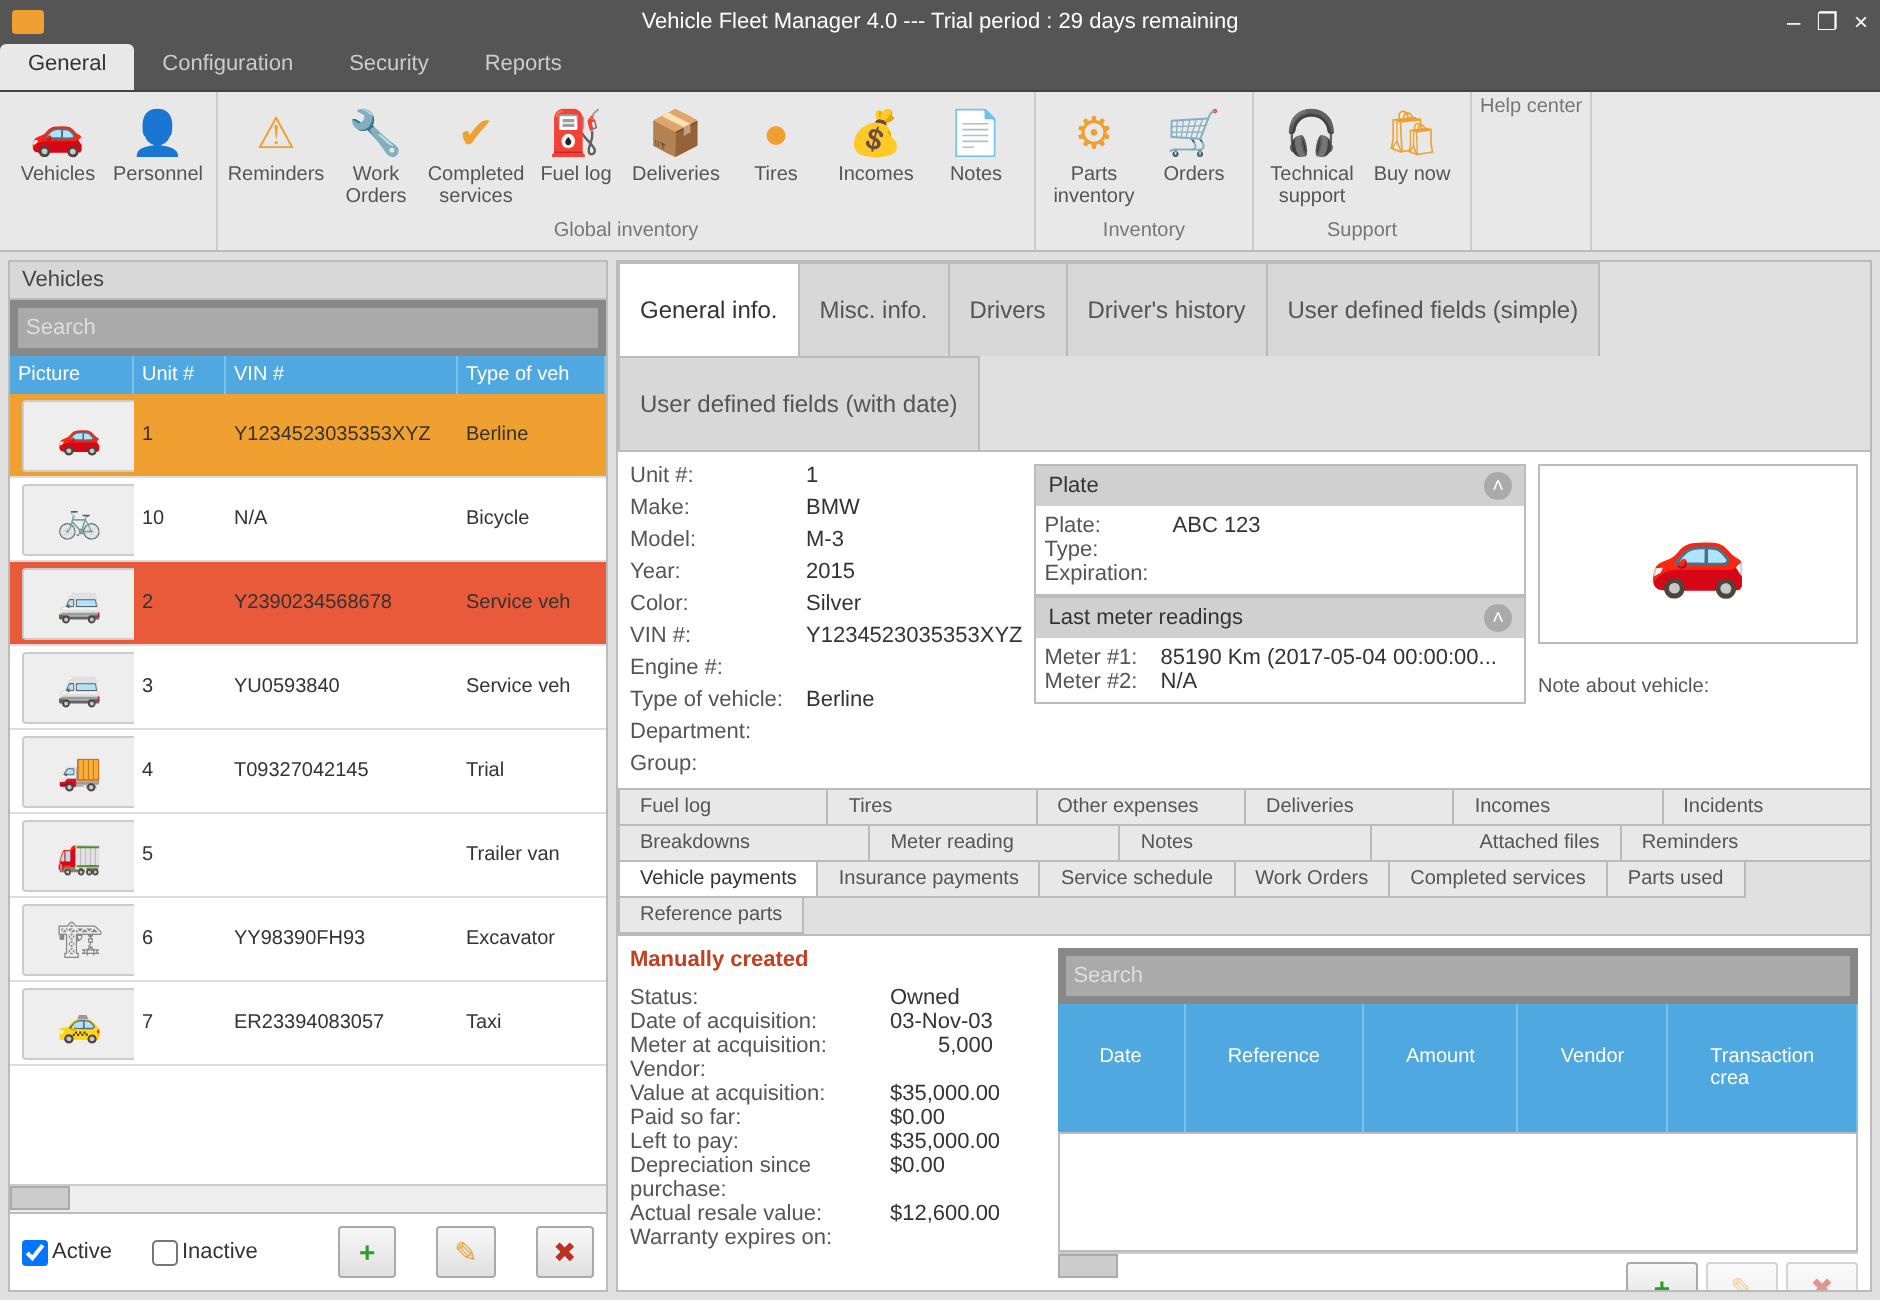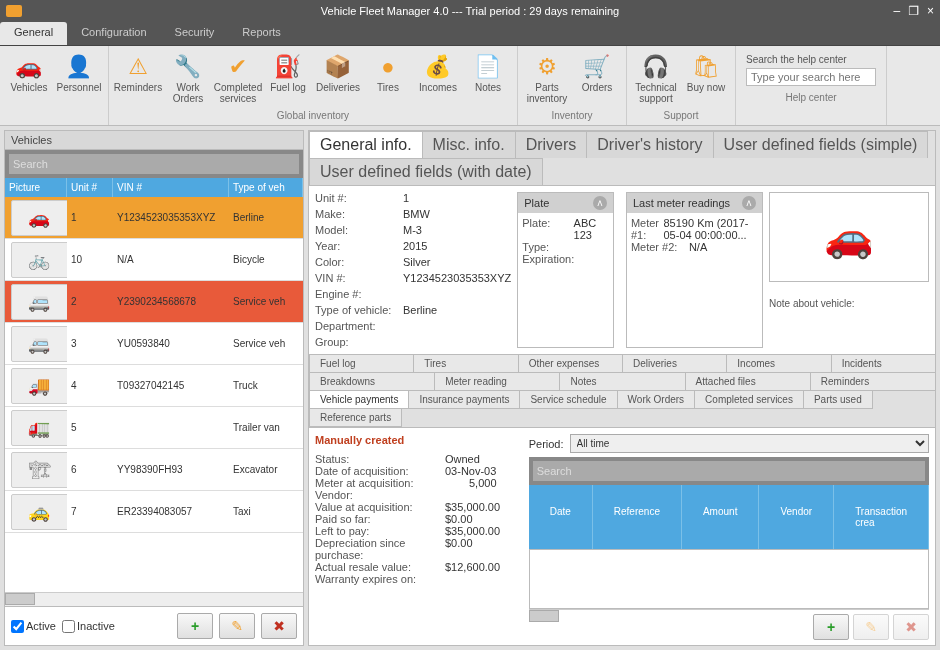--- a/index.html
+++ b/index.html
@@ -30,35 +30,35 @@
 .lsearch input::placeholder{color:#ddd}
 .thead{display:flex;background:#4fa8e0}
 .thead div{padding:4px;font-size:10px;color:#fff;border-right:1px solid #7bc0e8}
 .tpic{width:62px}.tunit{width:46px}.tvin{width:116px}.ttype{flex:1}
 .tbody{flex:1;overflow:auto}
 .trow{display:flex;border-bottom:1px solid #ddd;height:42px;align-items:center}
 .trow.sel{background:#e85a3a;color:#fff}
 .trow.hl{background:#f0a030;color:#fff}
 .trow div{padding:2px 4px;font-size:10px;overflow:hidden;white-space:nowrap}
 .trow .thumb{width:58px;height:36px;background:#eee;margin:2px;border:1px solid #ccc;border-radius:2px;display:flex;align-items:center;justify-content:center;font-size:18px;color:#888}
-.lfoot{padding:6px;border-top:1px solid #bbb;display:flex;align-items:center;gap:6px}
+.lfoot{padding:6px;border-top:1px solid #bbb;display:flex;align-items:center;gap:20px}
 .chk{display:inline-flex;align-items:center;gap:2px;font-size:10px}
 .chk input{margin:0}
 .lfoot .spacer{flex:1}
 .iconbtn{width:36px;height:26px;border:1px solid #aaa;background:linear-gradient(#f8f8f8,#e0e0e0);display:flex;align-items:center;justify-content:center;font-size:14px;cursor:pointer;border-radius:2px}
 .right{flex:1;display:flex;flex-direction:column;background:#fff;border:1px solid #bbb;overflow:hidden}
 .tabs{display:flex;border-bottom:1px solid #bbb;background:#e0e0e0;flex-wrap:wrap}
-.tab{padding:4px 10px;font-size:16px;background:#d8d8d8;border:1px solid #bbb;border-bottom:none;margin-right:-1px;cursor:pointer;color:#555}
+.tab{padding:16px 10px;font-size:12px;background:#d8d8d8;border:1px solid #bbb;border-bottom:none;margin-right:-1px;cursor:pointer;color:#555}
 .tab.active{background:#fff;color:#333}
 .geninfo{display:flex;padding:6px;gap:6px}
 .kvcol{display:flex;flex-direction:column;gap:4px;min-width:180px}
 .kv{display:flex;font-size:10px}
 .kv .k{width:88px;color:#555}
 .kv .v{color:#333}
-.cards{display:flex;gap:12px;flex:1}
+.cards{display:flex;flex-direction:column;gap:0;flex:1}
 .card{border:1px solid #bbb;padding:4px}
 .cardhdr{background:#d0d0d0;padding:3px 6px;font-size:10px;display:flex;justify-content:space-between;align-items:center;margin:-4px -4px 4px -4px}
 .cardhdr .collapse{width:14px;height:14px;border-radius:50%;background:#aaa;color:#fff;display:flex;align-items:center;justify-content:center;font-size:10px;cursor:pointer}
 .vehimg{width:160px;height:90px;border:1px solid #bbb;background:#fff;display:flex;align-items:center;justify-content:center;font-size:40px;color:#bbb}
 .notelbl{font-size:10px;color:#555;margin-top:16px}
 .subtabs{display:flex;flex-wrap:wrap;border-top:1px solid #bbb;border-bottom:1px solid #bbb;background:#e0e0e0}
 .subtab{padding:3px 10px;font-size:10px;border:1px solid #bbb;background:#e8e8e8;cursor:pointer;color:#555;margin:-1px -1px 0 0}
 .subtab.active{background:#fff;color:#333}
 .detail{display:flex;padding:6px;gap:10px;flex:1;overflow:hidden}
 .detleft{width:210px;display:flex;flex-direction:column;gap:3px}
@@ -167,21 +167,20 @@
           <div class="lbl">Technical support</div>
         </div>
         <div class="ribitem">
           <div class="icon">🛍</div>
           <div class="lbl">Buy now</div>
         </div>
       </div>
       <div class="ribgrlbl">Support</div>
     </div>
     <div class="ribgroup">
-      <div class="searchbox"><div class="lbl">Search the help center</div><input placeholder="Type your search here" style=""></div>
       <div class="ribgrlbl">Help center</div>
     </div>
   </div>
 
 <div class="main">
   <div class="left">
     <div class="panelhdr">Vehicles</div>
     <div class="lsearch"><input placeholder="Search" style=""></div>
     <div class="thead">
       <div class="tpic">Picture</div>
@@ -221,21 +220,21 @@
           <div class="tunit">3</div>
           <div class="tvin">YU0593840</div>
           <div class="ttype">Service veh</div>
         </div>
         <div class="trow ">
           <div class="tpic">
             <div class="thumb">🚚</div>
           </div>
           <div class="tunit">4</div>
           <div class="tvin">T09327042145</div>
-          <div class="ttype">Truck</div>
+          <div class="ttype">Trial</div>
         </div>
         <div class="trow ">
           <div class="tpic">
             <div class="thumb">🚛</div>
           </div>
           <div class="tunit">5</div>
           <div class="tvin"></div>
           <div class="ttype">Trailer van</div>
         </div>
         <div class="trow ">
@@ -373,21 +372,21 @@
         <div class="subtab" style="flex: 1 1 0%;">Fuel log</div>
         <div class="subtab" style="flex: 1 1 0%;">Tires</div>
         <div class="subtab" style="flex: 1 1 0%;">Other expenses</div>
         <div class="subtab" style="flex: 1 1 0%;">Deliveries</div>
         <div class="subtab" style="flex: 1 1 0%;">Incomes</div>
         <div class="subtab" style="flex: 1 1 0%;">Incidents</div>
         <div style="flex-basis: 100%; height: 0px;"></div>
         <div class="subtab" style="flex: 1 1 0%;">Breakdowns</div>
         <div class="subtab" style="flex: 1 1 0%;">Meter reading</div>
         <div class="subtab" style="flex: 1 1 0%;">Notes</div>
-        <div class="subtab" style="flex: 1 1 0%;">Attached files</div>
+        <div class="subtab" style="flex: 1 1 0%; text-align: right;">Attached files</div>
         <div class="subtab" style="flex: 1 1 0%;">Reminders</div>
         <div style="flex-basis: 100%; height: 0px;"></div>
         <div class="subtab active">Vehicle payments</div>
         <div class="subtab">Insurance payments</div>
         <div class="subtab">Service schedule</div>
         <div class="subtab">Work Orders</div>
         <div class="subtab">Completed services</div>
         <div class="subtab">Parts used</div>
         <div class="subtab">Reference parts</div>
       </div>
@@ -431,24 +430,20 @@
               <div class="k" style="width:130px">Actual resale value:</div>
               <div class="v">$12,600.00</div>
             </div>
             <div class="kv">
               <div class="k" style="width:130px">Warranty expires on:</div>
               <div class="v"></div>
             </div>
           </div>
       </div>
       <div class="detright">
-        <div class="period">
-          <span>Period:</span>
-          <select><option>All time</option></select>
-        </div>
         <div class="dsearch"><input placeholder="Search" style=""></div>
         <div class="dthead" id="dthead">
             <div>Date</div>
             <div>Reference</div>
             <div>Amount</div>
             <div>Vendor</div>
             <div>Transaction crea</div>
           </div>
         <div class="dtbody"></div>
         <div class="scrollx">

